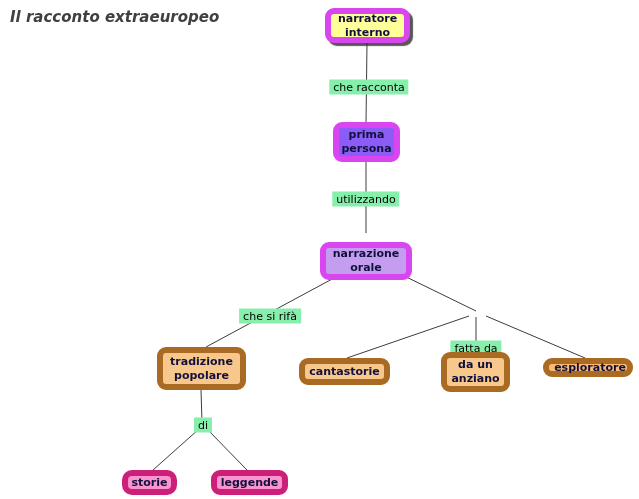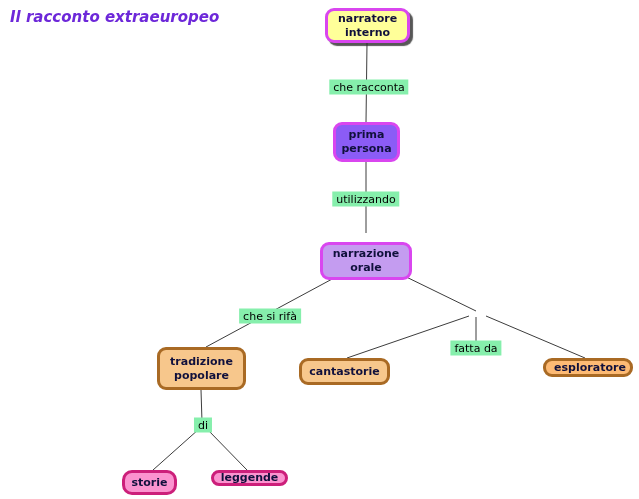--- a/index.html
+++ b/index.html
@@ -10,30 +10,30 @@
     font-family: "DejaVu Sans", sans-serif;
     overflow: hidden;
   }
   #canvas { position: absolute; inset: 0; width: 639px; height: 499px; }
 
   svg.links { position: absolute; left: 0; top: 0; z-index: 1; }
 
   .map-title {
     position: absolute; left: 10px; top: 8px;
     font-size: 15px; font-weight: bold; font-style: italic;
-    color: #6d28d9; z-index: 3; white-space: nowrap;
+    color: #404040; z-index: 3; white-space: nowrap;
   }
 
   .node {
     position: absolute; z-index: 3;
     display: flex; align-items: center; justify-content: center;
     text-align: center;
     font-weight: bold; font-size: 11px; line-height: 14px;
     color: #10103c;
-    border: 3px solid #d946ef;
+    border: 6px solid #d946ef;
     border-radius: 9px;
     white-space: pre-line;
     box-sizing: border-box;
     padding: 2px 4px;
   }
 
   .edge-label {
     position: absolute; z-index: 2;
     transform: translate(-50%, -50%);
     background: #86efac;
@@ -45,21 +45,21 @@
   
   #node-narratore   { left: 325px; top: 8px;   width: 85px; height: 35px; background: #ffff99;
                       box-shadow: 3px 3px 1px rgba(45,45,45,0.8); }
   #node-prima       { left: 333px; top: 122px; width: 67px; height: 40px; background: #8b5cf6; }
   #node-narrazione  { left: 320px; top: 233px; width: 92px; height: 38px; background: #c49cf0; margin-top: 9px; }
   #node-tradizione  { left: 157px; top: 347px; width: 89px; height: 43px; background: #f7c78c; border-color: #a96a24; }
   #node-cantastorie { left: 299px; top: 358px; width: 91px; height: 27px; background: #f7c78c; border-color: #a96a24; }
   #node-anziano     { left: 441px; top: 352px; width: 69px; height: 40px; background: #f7c78c; border-color: #a96a24; }
   #node-esploratore { left: 543px; top: 358px; width: 90px; height: 19px; background: #fdba74; border-color: #a96a24; padding-left: 8px; }
   #node-storie      { left: 122px; top: 470px; width: 55px; height: 25px; background: #fb93cf; border-color: #cc1f7a; border-radius: 10px; }
-  #node-leggende    { left: 211px; top: 470px; width: 77px; height: 16px; background: #fb93cf; border-color: #cc1f7a; }
+  #node-leggende    { left: 211px; top: 470px; width: 77px; height: 25px; background: #fb93cf; border-color: #cc1f7a; }
 
   
   #lbl-che-racconta { left: 369px; top: 87px; }
   #lbl-utilizzando  { left: 366px; top: 199px; }
   #lbl-che-si-rifa  { left: 270px; top: 316px; }
   #lbl-fatta-da     { left: 476px; top: 312px; margin-top: 36px; }
   #lbl-di           { left: 203px; top: 425px; }
 </style>
 </head>
 <body>
@@ -85,20 +85,22 @@
 
   <div class="node" id="node-narratore">narratore
 interno</div>
   <div class="node" id="node-prima">prima
 persona</div>
   <div class="node" id="node-narrazione">narrazione
 orale</div>
   <div class="node" id="node-tradizione">tradizione
 popolare</div>
   <div class="node" id="node-cantastorie">cantastorie</div>
+  <div class="node" id="node-anziano">da un
+anziano</div>
   <div class="node" id="node-esploratore">esploratore</div>
   <div class="node" id="node-storie">storie</div>
   <div class="node" id="node-leggende">leggende</div>
 
   <div class="edge-label" id="lbl-che-racconta">che racconta</div>
   <div class="edge-label" id="lbl-utilizzando">utilizzando</div>
   <div class="edge-label" id="lbl-che-si-rifa">che si rifà</div>
   <div class="edge-label" id="lbl-fatta-da">fatta da</div>
   <div class="edge-label" id="lbl-di">di</div>
 

